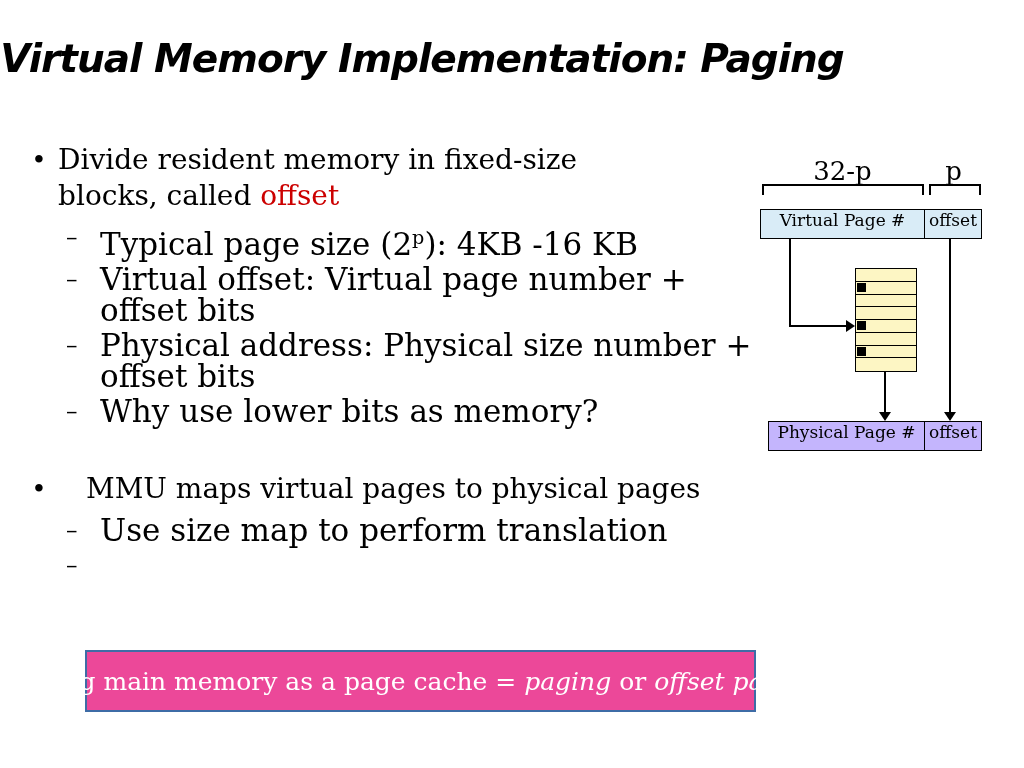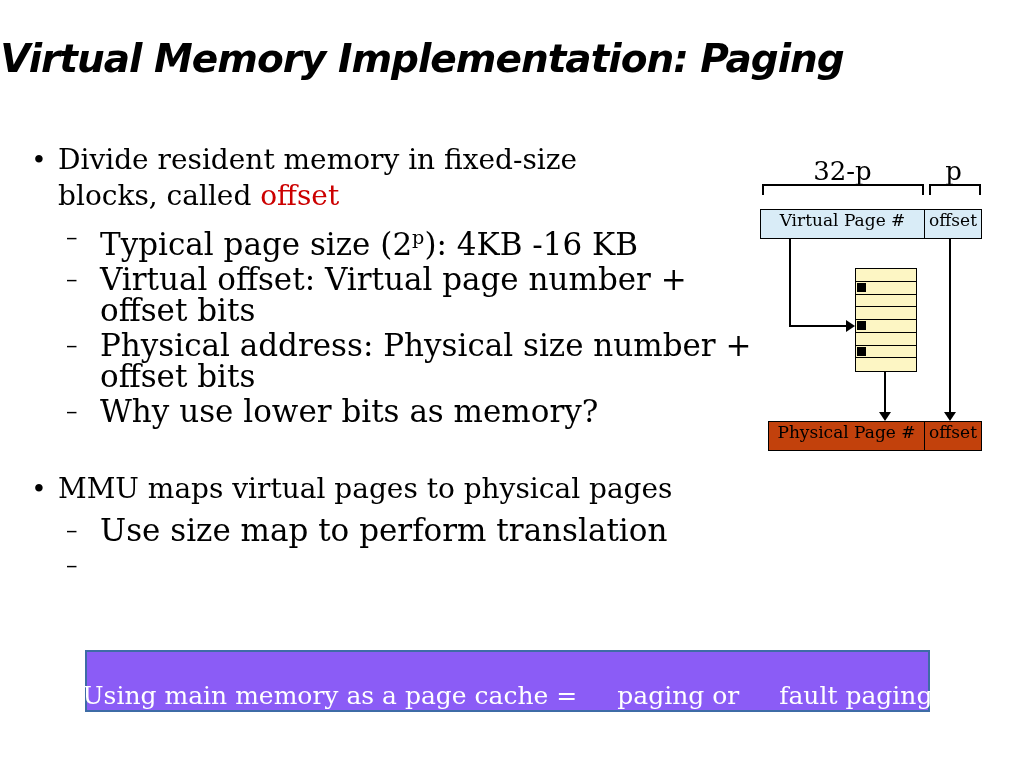--- a/index.html
+++ b/index.html
@@ -11,48 +11,48 @@
     position:absolute;top:36px;left:0;width:844px;text-align:center;
     font-family:"DejaVu Sans", sans-serif;font-weight:bold;font-size:39px;
     letter-spacing:-1px;
     font-style:italic;
   }
   .content{position:absolute;left:20px;top:142px;width:760px;}
   .row{display:flex;align-items:flex-start;}
   .b-marker{width:38px;font-size:26px;line-height:36px;text-align:center;flex:0 0 38px;}
   .b-text{font-size:28px;line-height:36px;}
   .b1-text{width:600px;}
-  .b2-text{width:720px;}
+  .b2-text{width:720px;margin-left:28px;}
   .subs{margin-left:46px;margin-top:8px;}
   .sub-row{display:flex;align-items:flex-start;margin:4px 0;}
   .s-marker{width:34px;font-size:23px;line-height:31px;flex:0 0 34px;}
   .s-text{font-size:31px;line-height:31px;width:670px;}
   .s-narrow{width:620px;}
   .red{color:#cc0000;}
   sup{font-size:0.62em;}
   .b2-block{margin-top:44px;}
 
   
   .callout{
-    position:absolute;left:85px;top:650px;width:845px;height:62px;
-    box-sizing:border-box;background:#8b5cf6;border:2px solid #3e6ca6;
-    display:flex;align-items:flex-end;justify-content:center;
+    position:absolute;left:85px;top:650px;width:671px;height:62px;
+    box-sizing:border-box;background:#ec4899;border:2px solid #3e6ca6;
+    display:flex;align-items:center;justify-content:center;
     color:#ffffff;font-size:25px;white-space:pre;
   }
-  .callout .it{margin-left:32px;}
+  .callout .it{font-style:italic;}
 
   
   .d-label{position:absolute;font-size:26px;text-align:center;margin-top:20px;}
   .bracket{position:absolute;height:9px;border-top:2px solid #000;border-left:2px solid #000;border-right:2px solid #000;}
   .d-box{
     position:absolute;box-sizing:border-box;border:1px solid #000;
     display:flex;justify-content:center;font-size:17px;
   }
   .blue-box{background:#d9ecf7;}
-  .orange-box{background:#c2410c;}
+  .orange-box{background:#c4b5fd;}
   .page-table{
     position:absolute;left:855px;top:268px;width:62px;height:104px;
     box-sizing:border-box;border:1px solid #000;background:#fdf6c4;
     display:flex;flex-direction:column;
   }
   .pt-row{height:13px;box-sizing:border-box;border-bottom:1px solid #000;display:flex;align-items:center;}
   .pt-row:last-child{border-bottom:none;}
   .vbit{width:9px;height:9px;background:#000;margin-left:1px;display:inline-block;}
   .line{position:absolute;background:#000;}
   .arrow-right{position:absolute;width:0;height:0;border-top:6px solid transparent;border-bottom:6px solid transparent;border-left:9px solid #000;}
@@ -145,13 +145,13 @@
   <div class="arrow-down" style="left:944px;top:412px;"></div>
 
   <div class="d-box orange-box" style="left:768px;top:421px;width:157px;height:30px;">
       <span>Physical Page #</span>
     </div>
   <div class="d-box orange-box" style="left:924px;top:421px;width:58px;height:30px;">
       <span>offset</span>
     </div>
 </div>
 
-<div class="callout"><span>Using main memory as a page cache = </span><span class="it">paging</span><span> or </span><span class="it">fault paging</span></div>
+<div class="callout"><span>Using main memory as a page cache = </span><span class="it">paging</span><span> or </span><span class="it">offset paging</span></div>
 
 </body></html>

